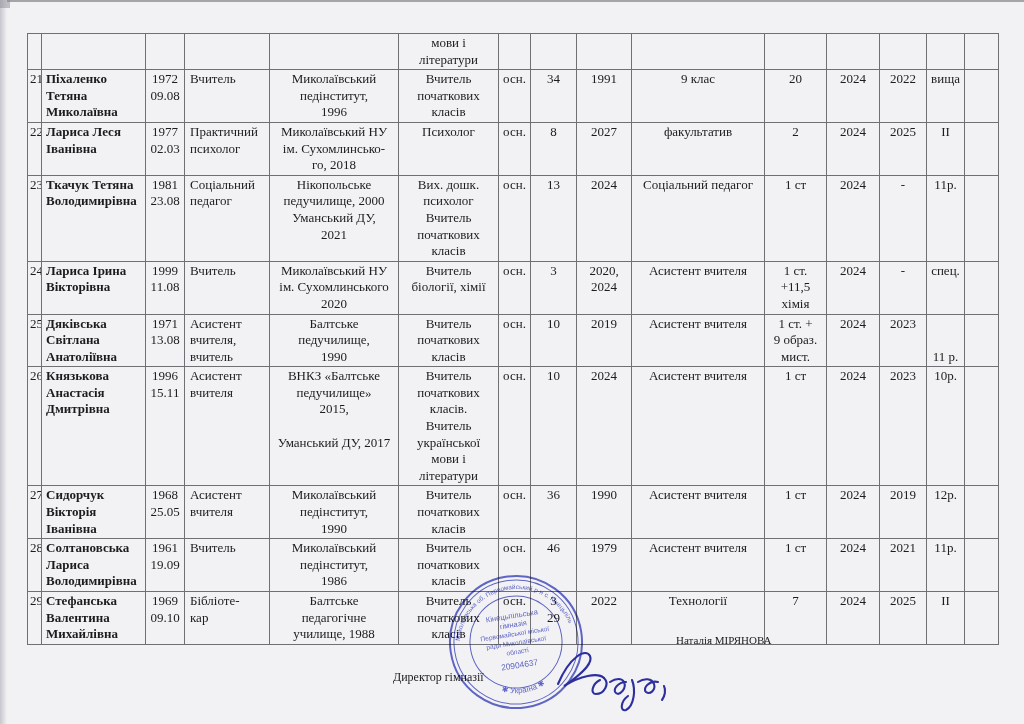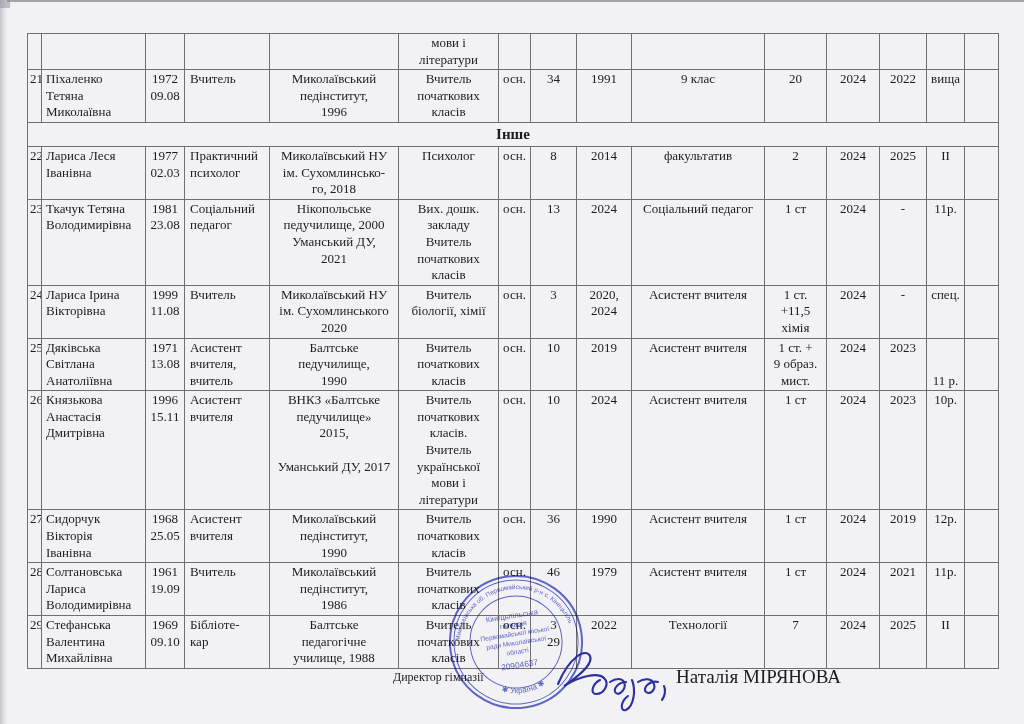--- a/index.html
+++ b/index.html
@@ -18,28 +18,28 @@
     position:absolute;left:27px;top:33px;width:971px;
     border-collapse:collapse;table-layout:fixed;
     font-size:13px;line-height:16.6px;
   }
   table.staff td{
     border:1px solid #6f6f74;
     vertical-align:top;text-align:center;
     padding:1px 2px;white-space:pre-line;
     overflow:hidden;
   }
-  table.staff td:nth-child(2){text-align:left;padding-left:4px;}
+  table.staff td:nth-child(2){text-align:left;padding-left:4px;font-weight:bold;}
   table.staff td:nth-child(4){text-align:left;padding-left:5px;}
   table.staff td.section{
     font-weight:bold;font-size:15px;text-align:center;
     padding:2px 0 3px 0;line-height:18px;white-space:normal;
   }
   .footer-label{position:absolute;left:393px;top:670px;font-size:12px;}
-  .footer-name{position:absolute;left:676px;top:666px;font-size:19px;font-family:Liberation Serif, serif;}
+  .footer-name{position:absolute;left:676px;top:634px;font-size:11px;font-family:Liberation Serif, serif;}
 
   .stamp{
     position:absolute;left:447px;top:573px;width:138px;height:138px;
     transform:rotate(-9deg);opacity:.88;mix-blend-mode:multiply;
     pointer-events:none;z-index:5;
   }
   .signature{
     position:absolute;left:540px;top:638px;width:150px;height:85px;
     pointer-events:none;z-index:6;
   }
@@ -106,58 +106,55 @@
         <td>34</td>
         <td>1991</td>
         <td>9 клас</td>
         <td>20</td>
         <td>2024</td>
         <td>2022</td>
         <td>вища</td>
         <td></td>
       </tr>
       <tr>
-        <td colspan="15" class="section">Інше</td>
-      </tr>
-      <tr>
         <td>22</td>
         <td>Лариса Леся
 Іванівна</td>
         <td>1977
 02.03</td>
         <td>Практичний
 психолог</td>
         <td>Миколаївський НУ
 ім. Сухомлинсько-
 го, 2018</td>
         <td>Психолог</td>
         <td>осн.</td>
         <td>8</td>
-        <td>2014</td>
+        <td>2027</td>
         <td>факультатив</td>
         <td>2</td>
         <td>2024</td>
         <td>2025</td>
         <td>ІІ</td>
         <td></td>
       </tr>
       <tr>
         <td>23</td>
         <td>Ткачук Тетяна
 Володимирівна</td>
         <td>1981
 23.08</td>
         <td>Соціальний
 педагог</td>
         <td>Нікопольське
 педучилище, 2000
 Уманський ДУ,
 2021</td>
         <td>Вих. дошк.
-закладу
+психолог
 Вчитель
 початкових
 класів</td>
         <td>осн.</td>
         <td>13</td>
         <td>2024</td>
         <td>Соціальний педагог</td>
         <td>1 ст</td>
         <td>2024</td>
         <td>-</td>

